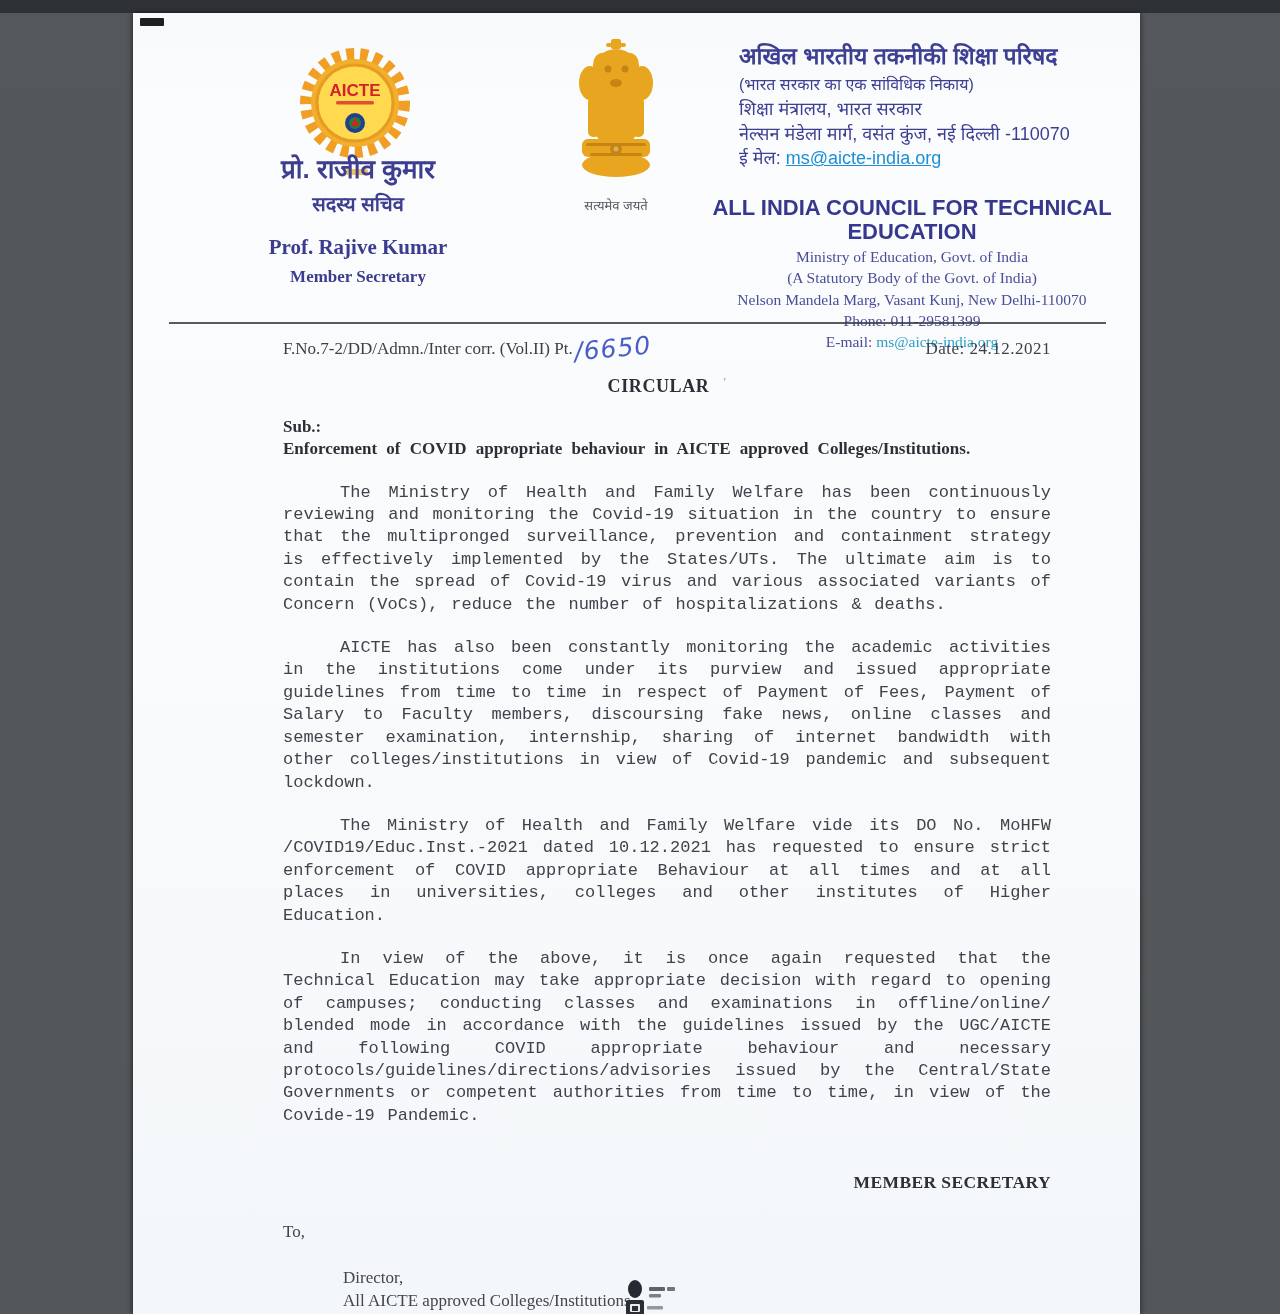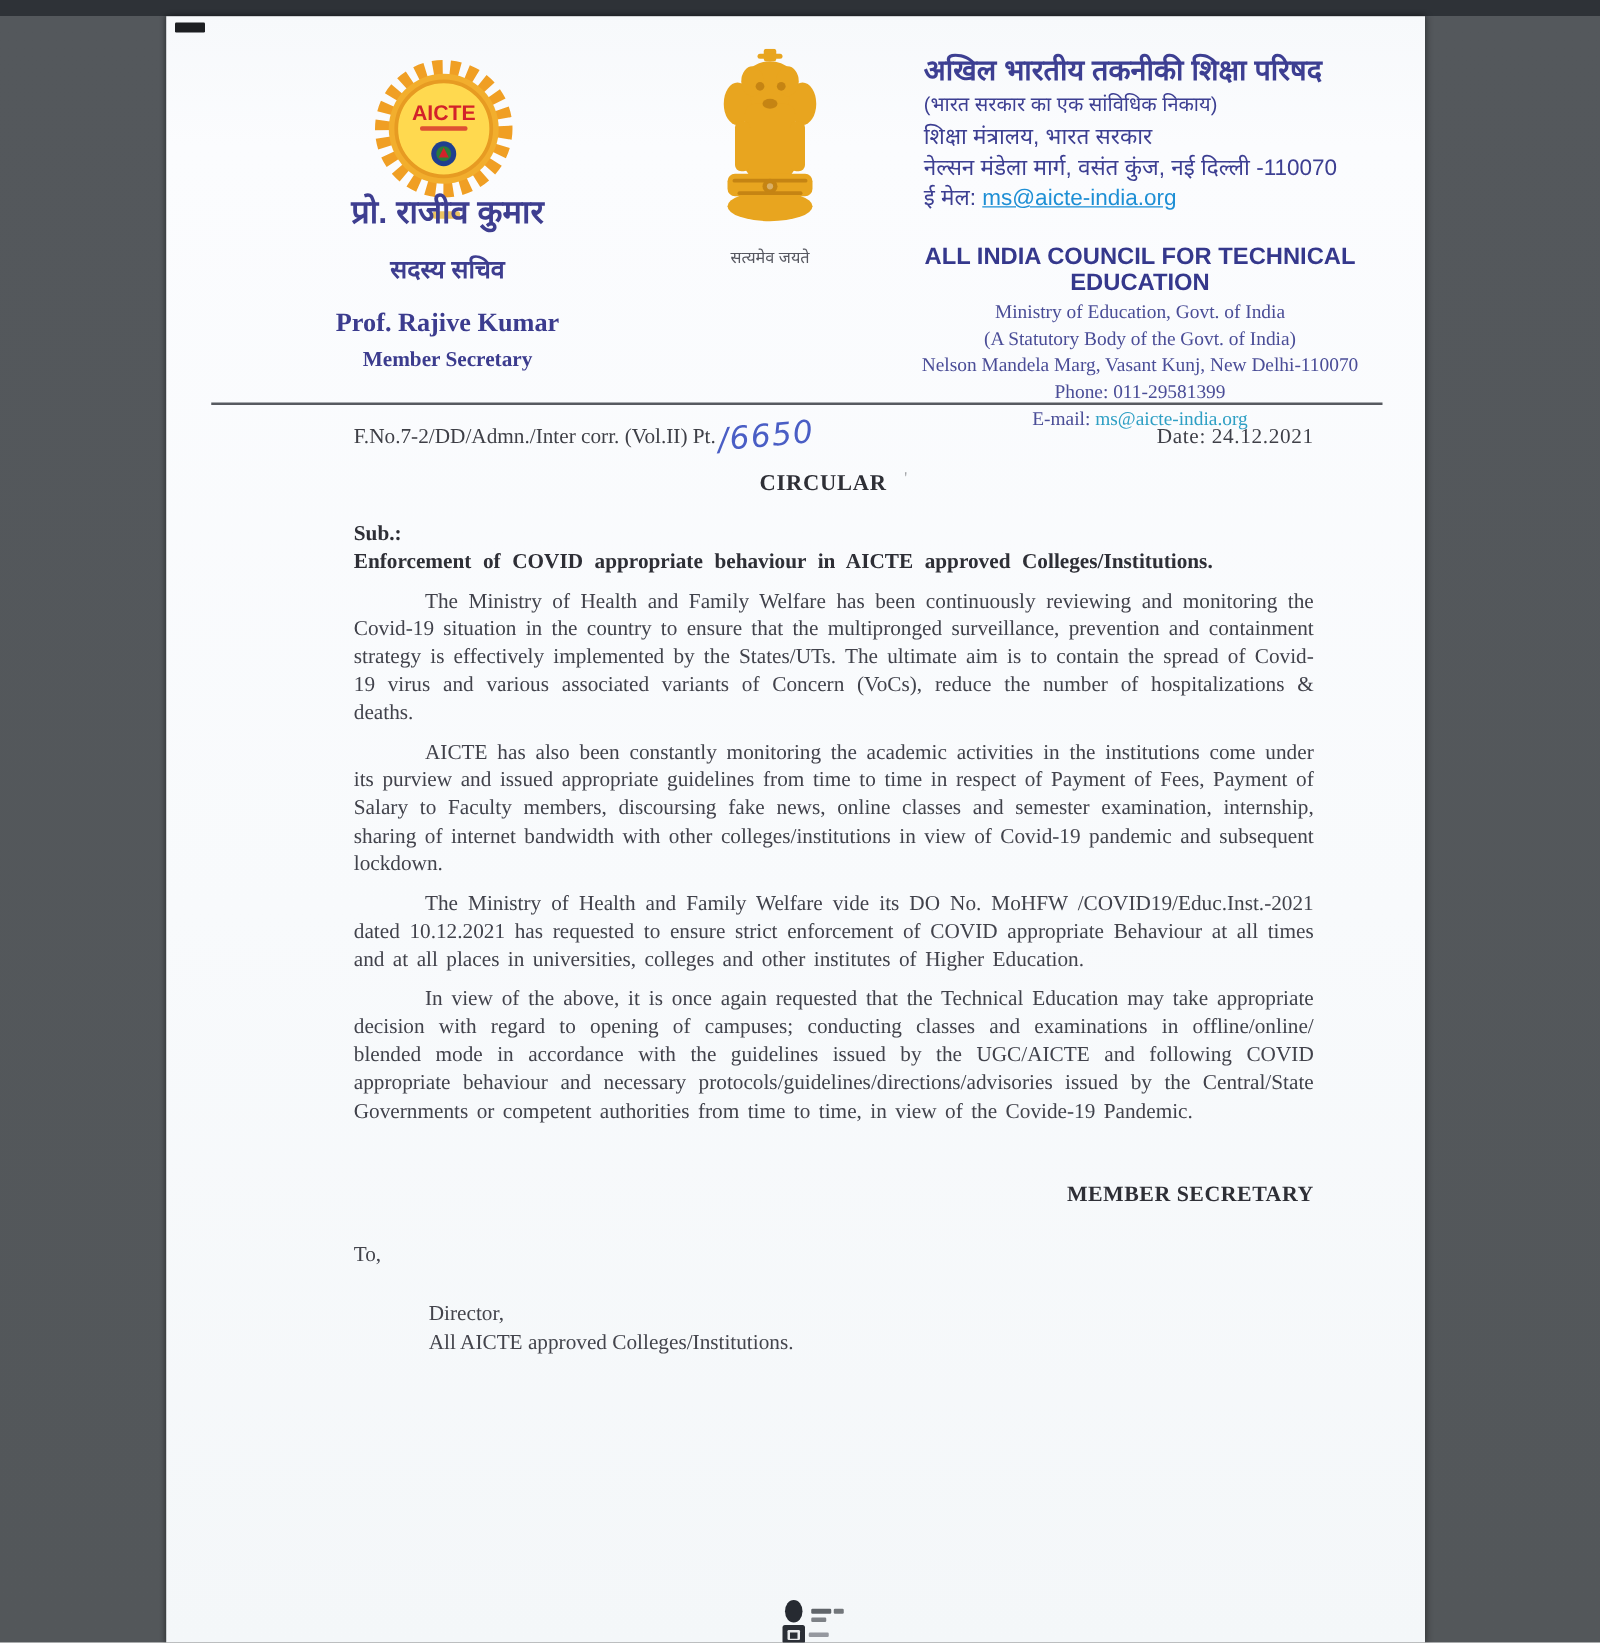--- a/index.html
+++ b/index.html
@@ -12,49 +12,49 @@
     position:absolute;left:133px;top:13px;width:1007px;height:1301px;
     background:linear-gradient(180deg,#f7f9fb 0,#fbfcfe 8%,#f8fafc 55%,#f4f7f9 100%);
     box-shadow:-2px 0 4px rgba(0,0,0,.35), 2px 0 5px rgba(0,0,0,.3);
   }
   .corner-dash{position:absolute;left:7px;top:5px;width:24px;height:8px;background:#1d1f22;border-radius:1px;}
   
   .aicte-logo{position:absolute;left:163px;top:33px;width:118px;height:118px;}
   .logo-underdash{position:absolute;left:213px;top:156px;width:22px;height:6px;background:#e8b43a;border-radius:2px;opacity:.8;}
   .officer{position:absolute;left:96px;top:141px;width:258px;text-align:center;color:#3e3e90;}
   .officer .name-hi{font-family:"Liberation Sans", sans-serif;font-size:26px;font-weight:bold;line-height:1.2;}
-  .officer .title-hi{font-family:"Liberation Sans", sans-serif;font-size:20px;font-weight:bold;margin-top:16px;text-align:center;}
+  .officer .title-hi{font-family:"Liberation Sans", sans-serif;font-size:20px;font-weight:bold;margin-top:5px;text-align:center;}
   .officer .name-en{font-size:21px;font-weight:bold;margin-top:18px;color:#3c3c8e;}
   .officer .title-en{font-size:17px;font-weight:bold;margin-top:7px;color:#3c3c8e;}
   .emblem-wrap{position:absolute;left:430px;top:26px;width:106px;text-align:center;}
   .emblem-wrap svg{display:block;margin:0 auto;}
   .emblem-caption{font-family:"Liberation Sans", sans-serif;font-size:13px;color:#565760;margin-top:3px;}
   .head-hi{position:absolute;left:606px;top:30px;width:394px;text-align:left;color:#3d3f92;font-family:"Liberation Sans", sans-serif;}
   .head-hi .org{font-size:23px;font-weight:bold;line-height:1.15;}
   .head-hi .l{font-size:18px;margin-top:4px;line-height:1.15;}
   .head-hi .l.first{margin-top:7px;font-size:16px;}
   .head-hi a, .head-en a{cursor:pointer;}
   .hi-email-link{color:#1e8fd5;text-decoration:underline;}
   .head-en{position:absolute;left:556px;top:183px;width:446px;text-align:center;}
-  .head-en .org{font-family:"Liberation Sans", sans-serif;font-size:19px;font-weight:bold;color:#35388c;line-height:1.1;}
+  .head-en .org{font-family:"Liberation Sans", sans-serif;font-size:22px;font-weight:bold;color:#35388c;line-height:1.1;}
   .head-en .l{font-size:15.5px;color:#4a4d97;margin-top:3.5px;line-height:1.15;}
   .en-email-link{color:#2e9fc4;text-decoration:none;}
   .head-rule{position:absolute;left:36px;top:309px;width:937px;height:2px;background:#3a3d44;opacity:.85;}
   
   .content{position:absolute;left:150px;top:322px;width:768px;color:#41424b;font-size:17px;line-height:22.4px;}
   .refrow{display:flex;justify-content:space-between;align-items:flex-end;}
   .fno{color:#3e3f46;white-space:nowrap;}
   .handwritten{font-family:"DejaVu Sans", sans-serif;font-style:italic;font-size:25px;color:#4a5ec5;display:inline-block;transform:rotate(-5deg) translateY(3px);letter-spacing:1px;margin-left:1px;}
   .dateline{color:#3f4048;letter-spacing:.5px;}
   .circular{text-align:center;font-weight:bold;font-size:18px;color:#2e2f36;margin-top:11px;letter-spacing:.6px;}
   .circular .tick{font-weight:normal;opacity:.45;font-size:13px;vertical-align:6px;margin-left:14px;}
   .subject{display:flex;margin-top:18px;font-weight:bold;color:#2e2f36;flex-direction:column;}
   .subject .lbl{width:57px;flex:none;}
   .subject .txt{text-align:justify;word-spacing:5px;}
-  .para{margin-top:9px;text-align:justify;text-indent:57px;word-spacing:2.5px;}
+  .para{margin-top:21px;text-align:justify;text-indent:57px;word-spacing:2.5px;font-family:Liberation Mono, monospace;}
   .sign{margin-top:44px;text-align:right;font-weight:bold;color:#2e2f36;letter-spacing:.4px;font-size:17.5px;}
   .to{margin-top:27px;color:#43444c;}
   .addressee{margin-left:60px;margin-top:23px;line-height:1.38;color:#43444c;}
   
   .bottom-stamp{position:absolute;left:488px;top:1266px;width:90px;height:36px;}
 </style>
 </head>
 <body>
 
 <div class="paper">

